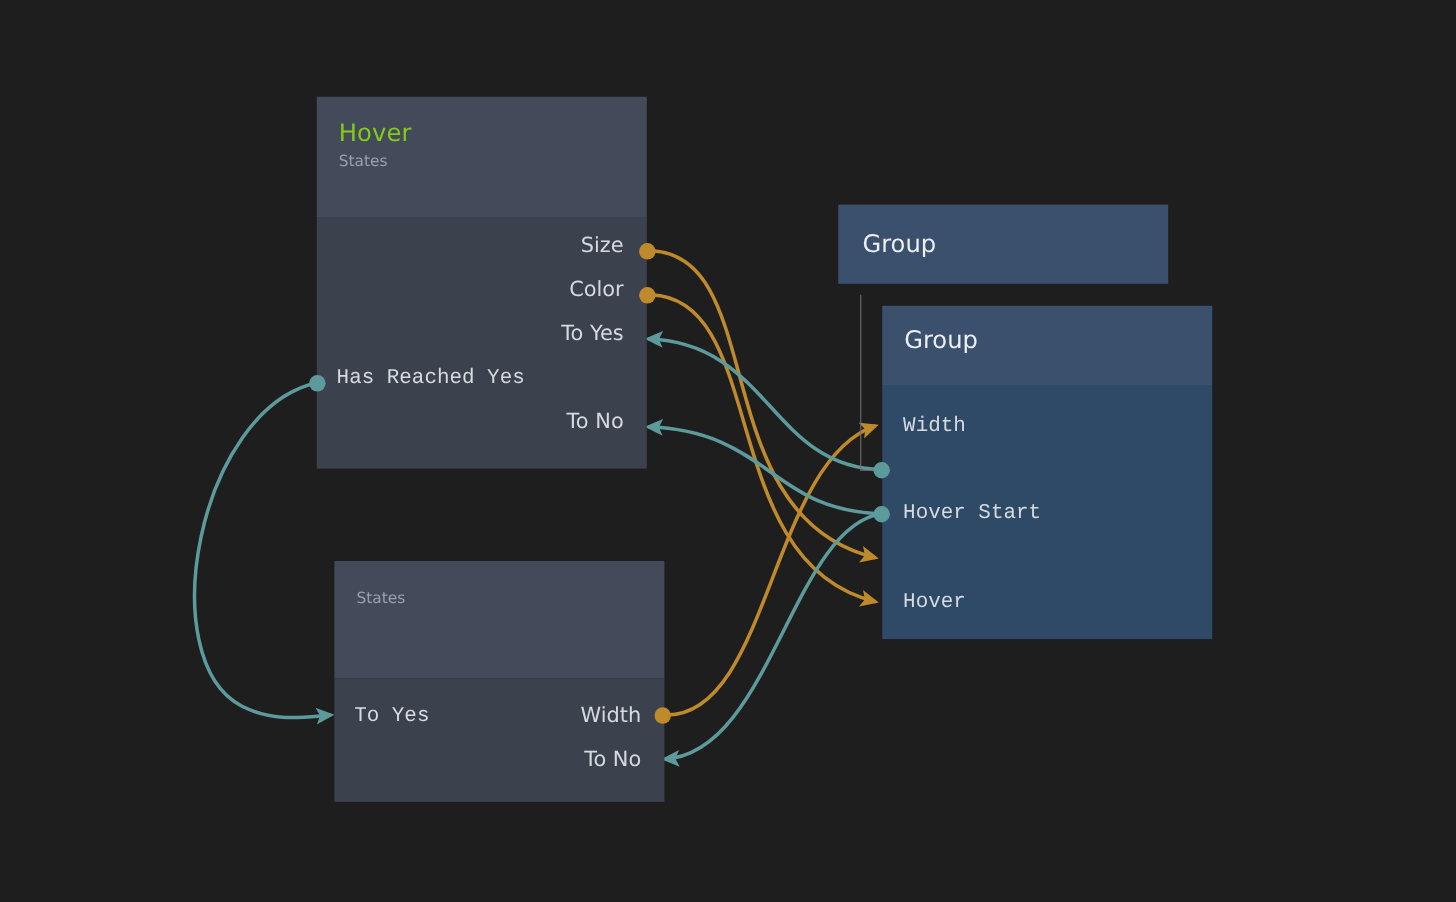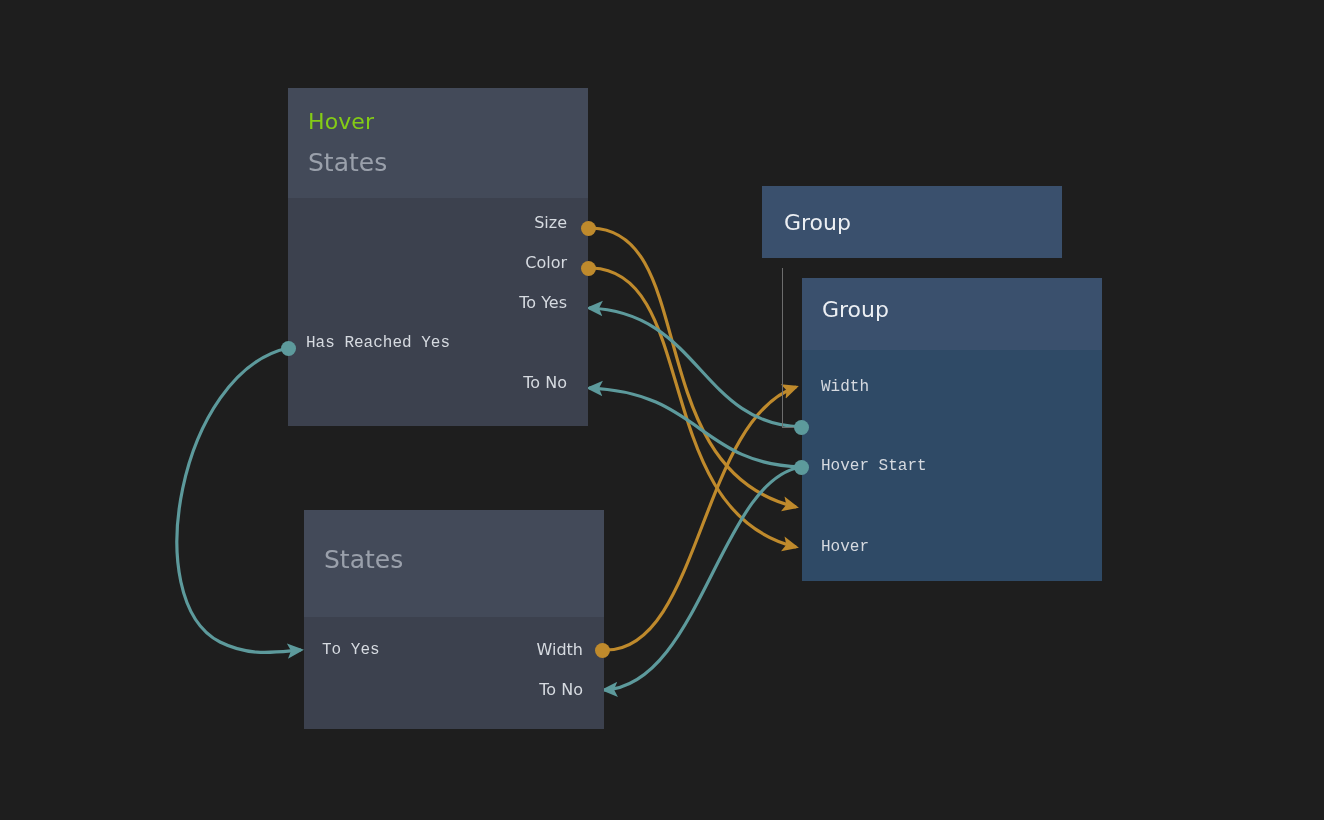--- a/index.html
+++ b/index.html
@@ -47,24 +47,24 @@
   .state-node .node-body {
     background: #3c414e;
   }
   .state-node .node-title {
     font-size: 22px;
     color: #84cc16;
     line-height: 1.12;
     letter-spacing: 0.1px;
   }
   .state-node .node-subtitle {
-    font-size: 25px;
+    font-size: 14px;
     color: #9aa0ab;
     line-height: 1.15;
-    margin-top: 14px;
+    margin-top: 4px;
   }
 
   
   .group-node .node-header {
     background: #3a506d;
     padding: 20px 20px 16px 20px;
   }
   .group-node .node-body {
     background: #2f4a66;
   }
@@ -87,21 +87,21 @@
     font-size: 22px;
     color: #eceff3;
   }
 
   
   .port {
     position: absolute;
     display: flex;
     align-items: flex-start;
     height: 30px;
-    font-size: 16px;
+    font-size: 19px;
     color: #d6dae0;
     white-space: nowrap;
     line-height: 30px;
   }
   .port.right {
     justify-content: flex-end;
     text-align: right;
   }
   .port.left {
     justify-content: flex-start;

